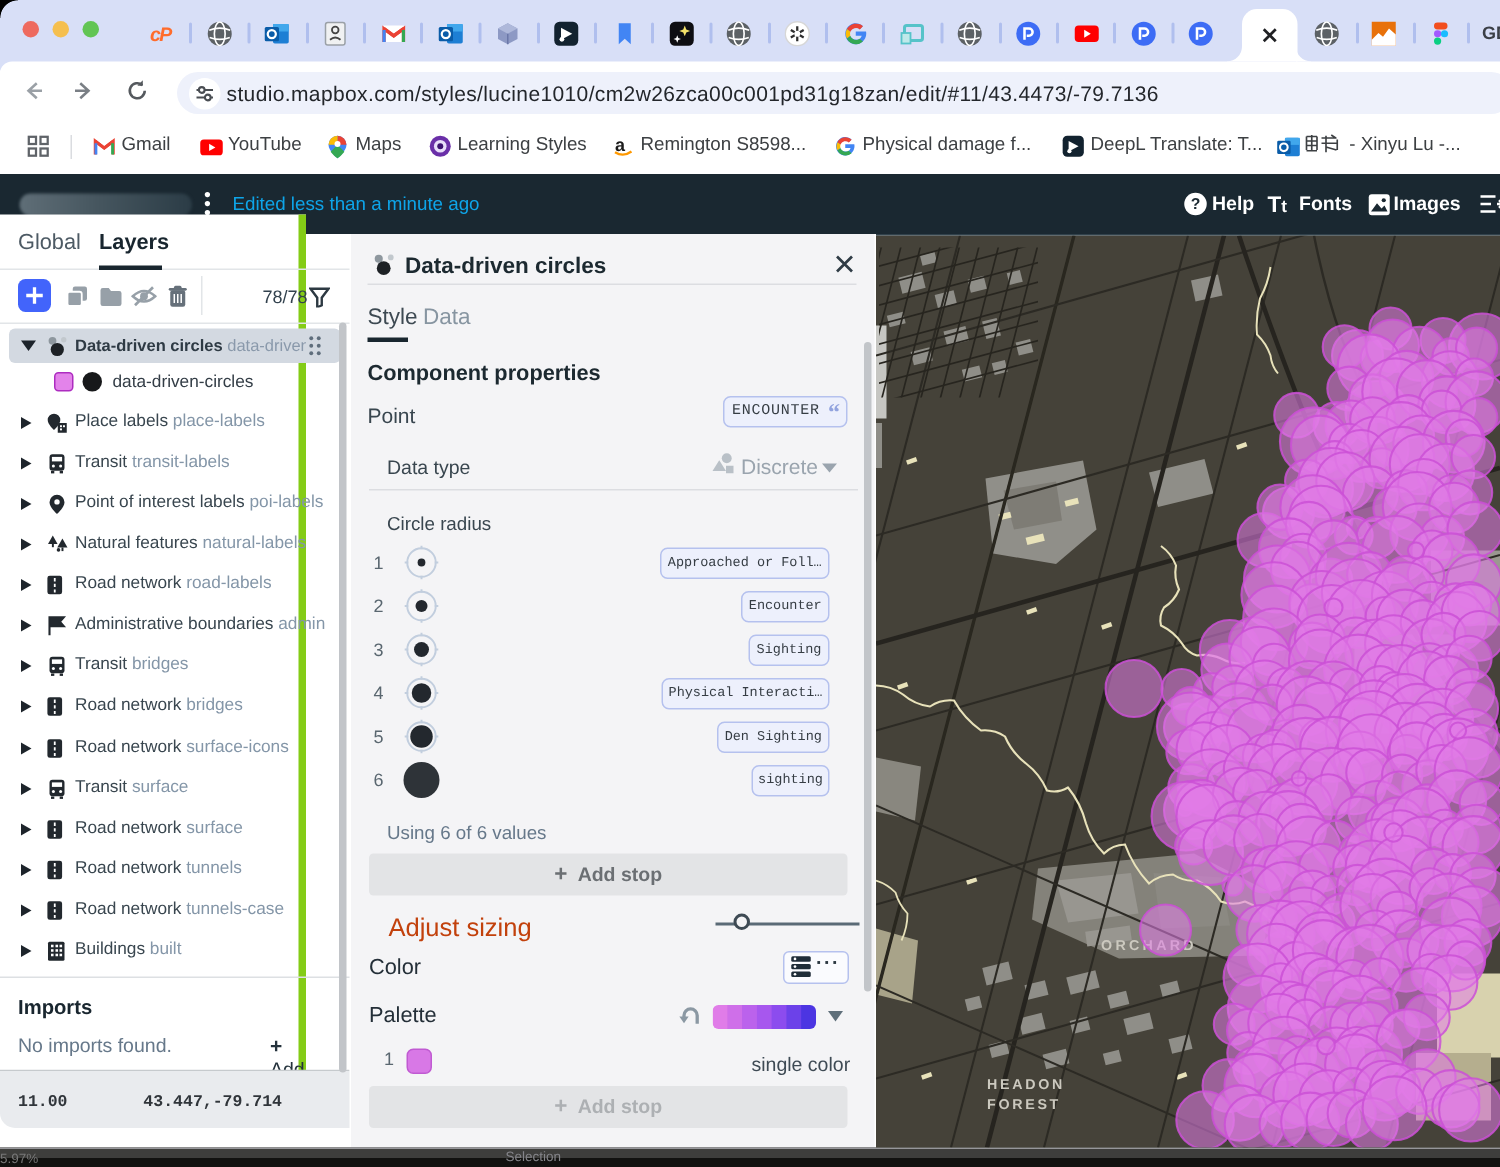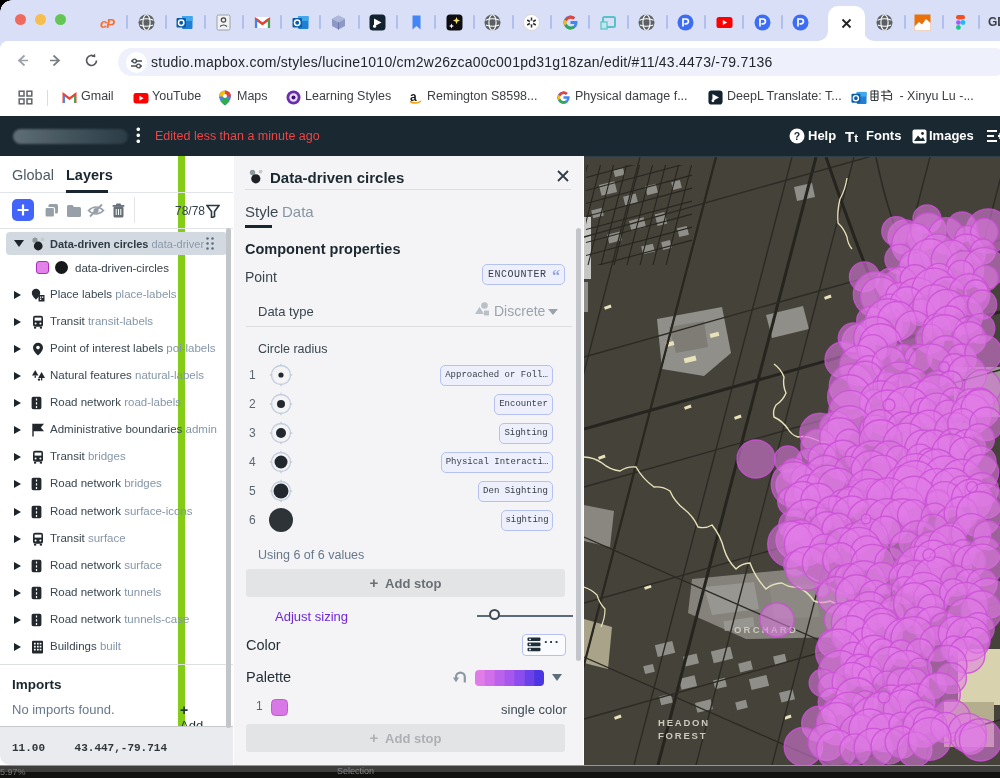--- a/index.html
+++ b/index.html
@@ -19,24 +19,24 @@
 #siteicon{position:absolute;left:8px;top:3.5px;width:21px;height:21px;border-radius:50%;background:#fff}
 #urltext{position:absolute;left:33px;top:6px;font-size:14px;color:#23262b;letter-spacing:0.25px;white-space:nowrap}
 .navic{position:absolute;top:11px}
 
 #bookmarks{position:absolute;left:0;top:80px;width:1000px;height:36px;background:#fff}
 .bm{position:absolute;top:9px;height:18px;font-size:12.5px;color:#3d4043;white-space:nowrap}
 .bmic{position:absolute;top:10px;width:16px;height:16px}
 
 #mbar{position:absolute;left:0;top:116px;width:1000px;height:40px;background:#1a2831}
 #blurpill{position:absolute;left:13px;top:13px;width:115px;height:15px;border-radius:8px;background:linear-gradient(90deg,#5f6e77 0%,#46565f 45%,#2b3c46 100%);filter:blur(1px)}
-#mbar .txt{position:absolute;left:155px;top:13px;font-size:12.5px;color:#ef4444}
+#mbar .txt{position:absolute;left:155px;top:13px;font-size:12.5px;color:#0ea5e9}
 .mbright{position:absolute;top:12px;font-size:13px;font-weight:bold;color:#fff}
 
-#leftpanel{position:absolute;left:0;top:156px;width:185px;height:609px;background:#fff;border-right:7px solid #84cc16}
+#leftpanel{position:absolute;left:0;top:143px;width:204px;height:609px;background:#fff;border-right:5px solid #84cc16}
 #midpanel{position:absolute;left:234px;top:156px;width:349px;height:609px;background:#f4f4f6}
 #map{position:absolute;left:584px;top:157px;width:416px;height:608px;background:#454239;overflow:hidden}
 #maptop{position:absolute;left:584px;top:156px;width:416px;height:1px;background:#30414b}
 #bottomstrip{position:absolute;left:0;top:765px;width:1000px;height:13px;background:#121210}
 
 .ltab{position:absolute;top:11px;font-size:14.5px}
 .lrow{position:absolute;left:0;width:227px;height:26px}
 .lrow .tri{position:absolute;left:14px;top:9px;width:0;height:0;border-left:7px solid #1d242b;border-top:4.5px solid transparent;border-bottom:4.5px solid transparent}
 .lrow .ic{position:absolute;left:31px;top:6px;width:14px;height:14px}
 .lrow .lab{position:absolute;left:50px;top:6px;font-size:11.5px;color:#39464f;white-space:nowrap}
@@ -593,21 +593,21 @@
             <path d="M12 0.8 v2.4 M12 20.8 v2.4 M0.8 12 h2.4 M20.8 12 h2.4"></path>
           </g>
           <circle cx="12" cy="12" r="7.5" fill="#23282e"></circle>
         </svg></div>
 <div class="chip" style="left:244px;top:324.5px;width:75px">Den Sighting</div>
 <div class="stopnum" style="left:15px;top:357px">6</div>
 <div style="position:absolute;left:35px;top:352px;width:24px;height:24px;background:#2e3338;border-radius:50%"></div>
 <div class="chip" style="left:267px;top:353.5px;width:52px">sighting</div>
 <div style="position:absolute;left:24px;top:392px;font-size:12.5px;color:#66788a">Using 6 of 6 values</div>
 <div class="addstop" style="top:413px;color:#6b6f73"><span style="font-size:15px">+</span>&nbsp; Add stop</div>
-<div style="position:absolute;left:41px;top:453px;font-size:13px;color:#6d28d9">Adjust sizing</div>
+<div style="position:absolute;left:25px;top:453px;font-size:17px;color:#c2410c">Adjust sizing</div>
 <div style="position:absolute;left:243px;top:459px;width:96px;height:2px;background:#5a6a76"></div>
 <div style="position:absolute;left:255px;top:452.5px;width:11px;height:11px;border:2px solid #3e4a54;border-radius:50%;background:#f4f4f6"></div>
 <div style="position:absolute;left:12px;top:481px;font-size:14.5px;color:#242f38">Color</div>
 <div style="position:absolute;left:288px;top:478px;width:44px;height:22px;background:#fafbfe;border:1px solid #b5c1ee;border-radius:4px"></div>
 <div style="position:absolute;left:293px;top:481px"><svg width="14" height="15" viewBox="0 0 14 15">
           <g fill="#1f2d38">
             <rect x="0.5" y="0.5" width="13" height="3.6" rx="1"></rect>
             <rect x="0.5" y="5.6" width="13" height="3.6" rx="1"></rect>
             <rect x="0.5" y="10.7" width="13" height="3.6" rx="1"></rect>
           </g>

